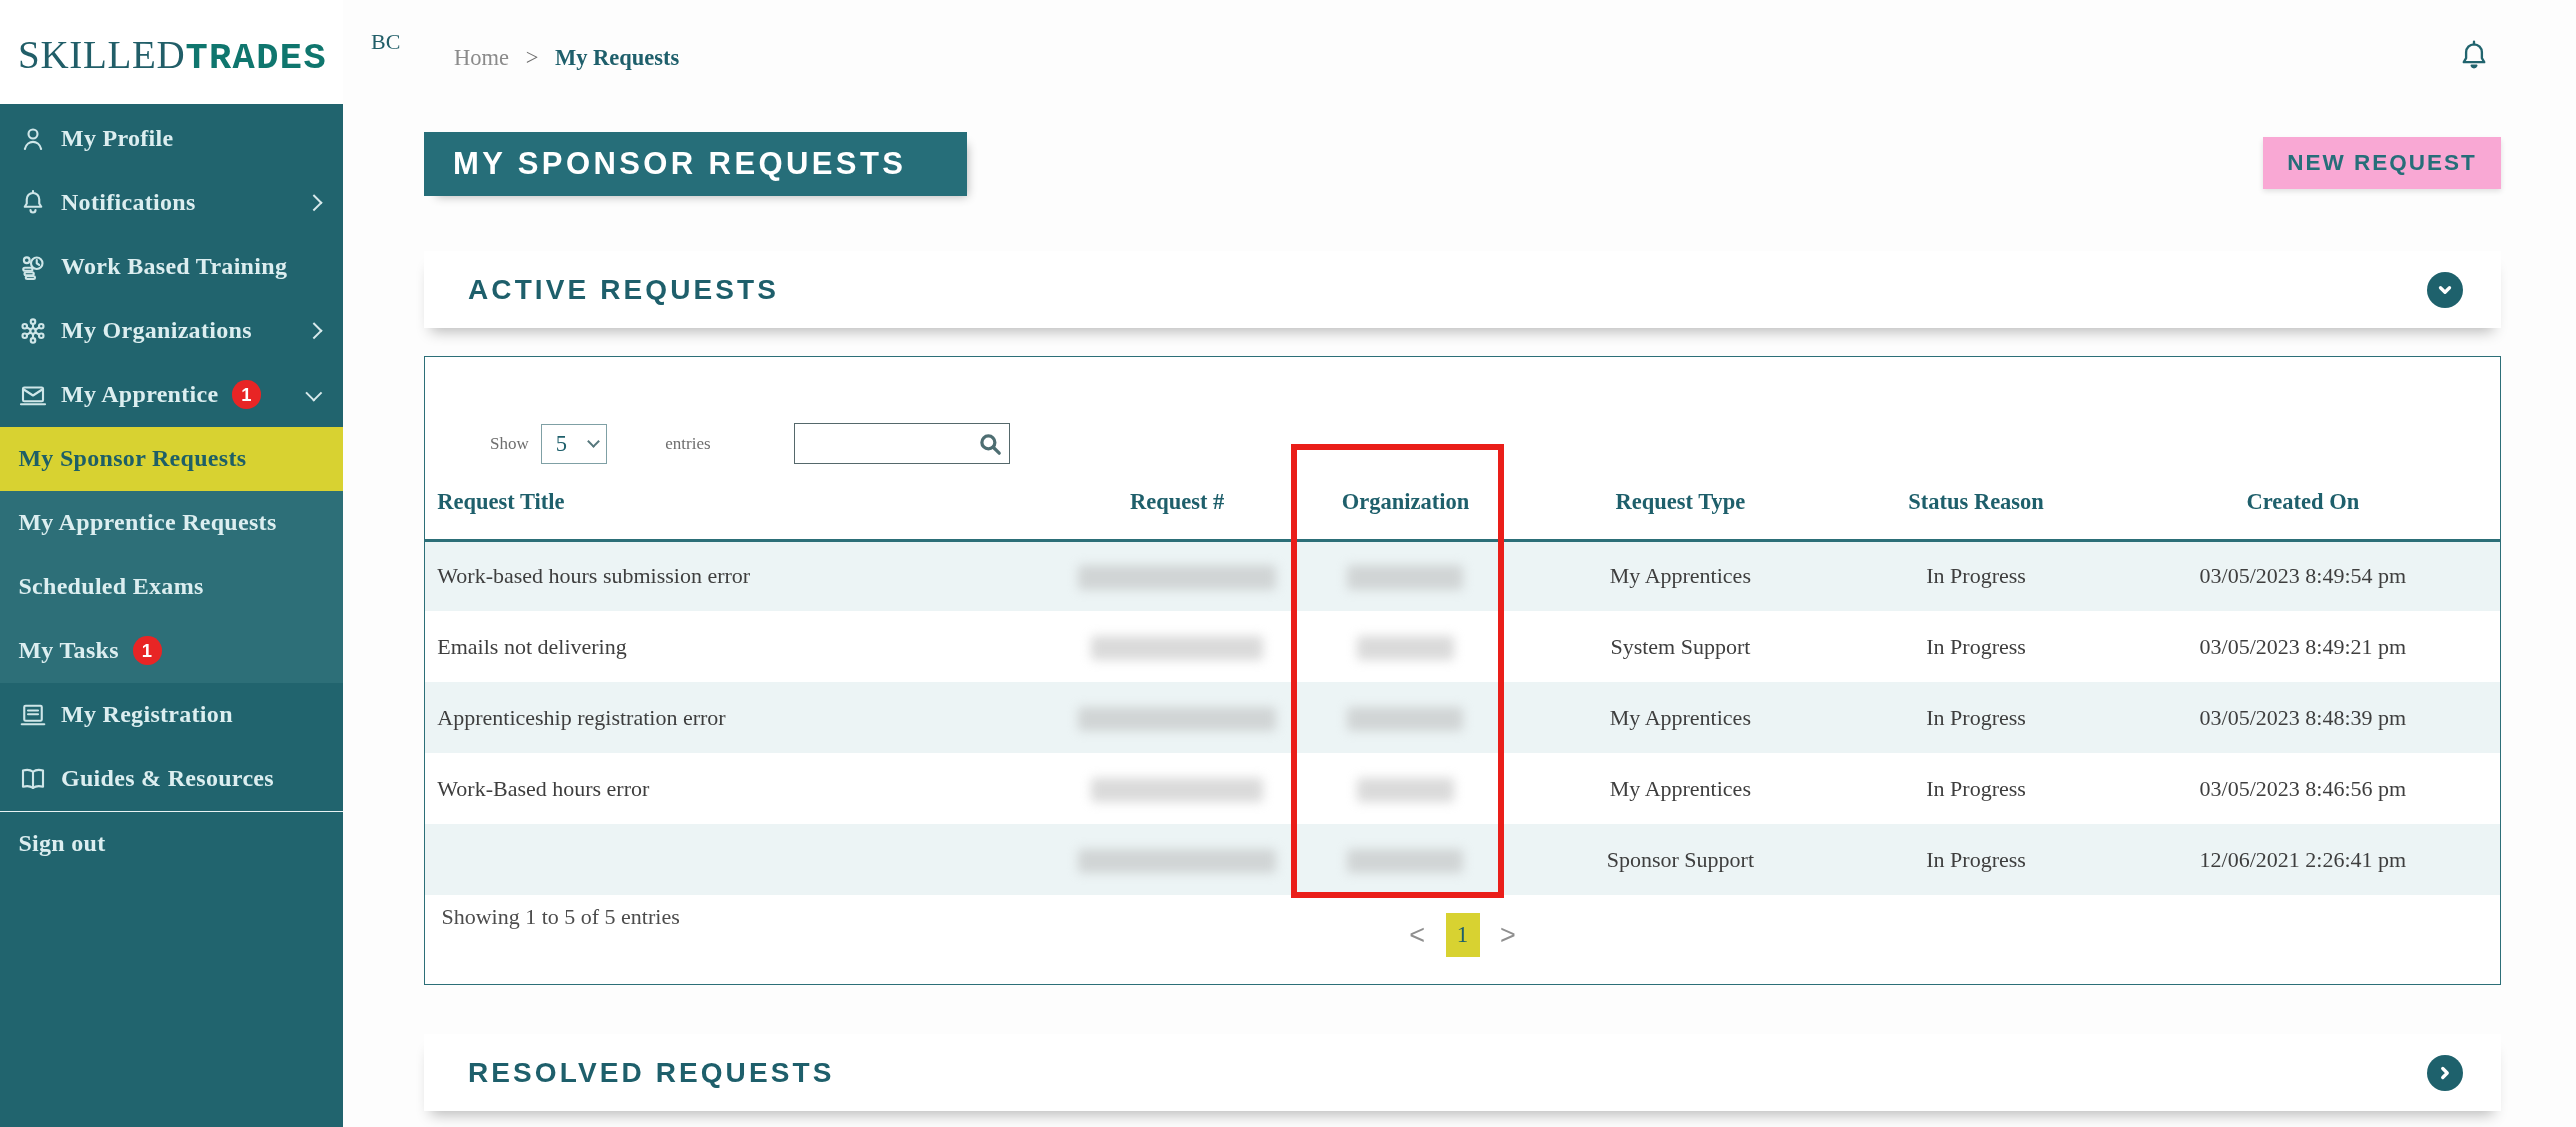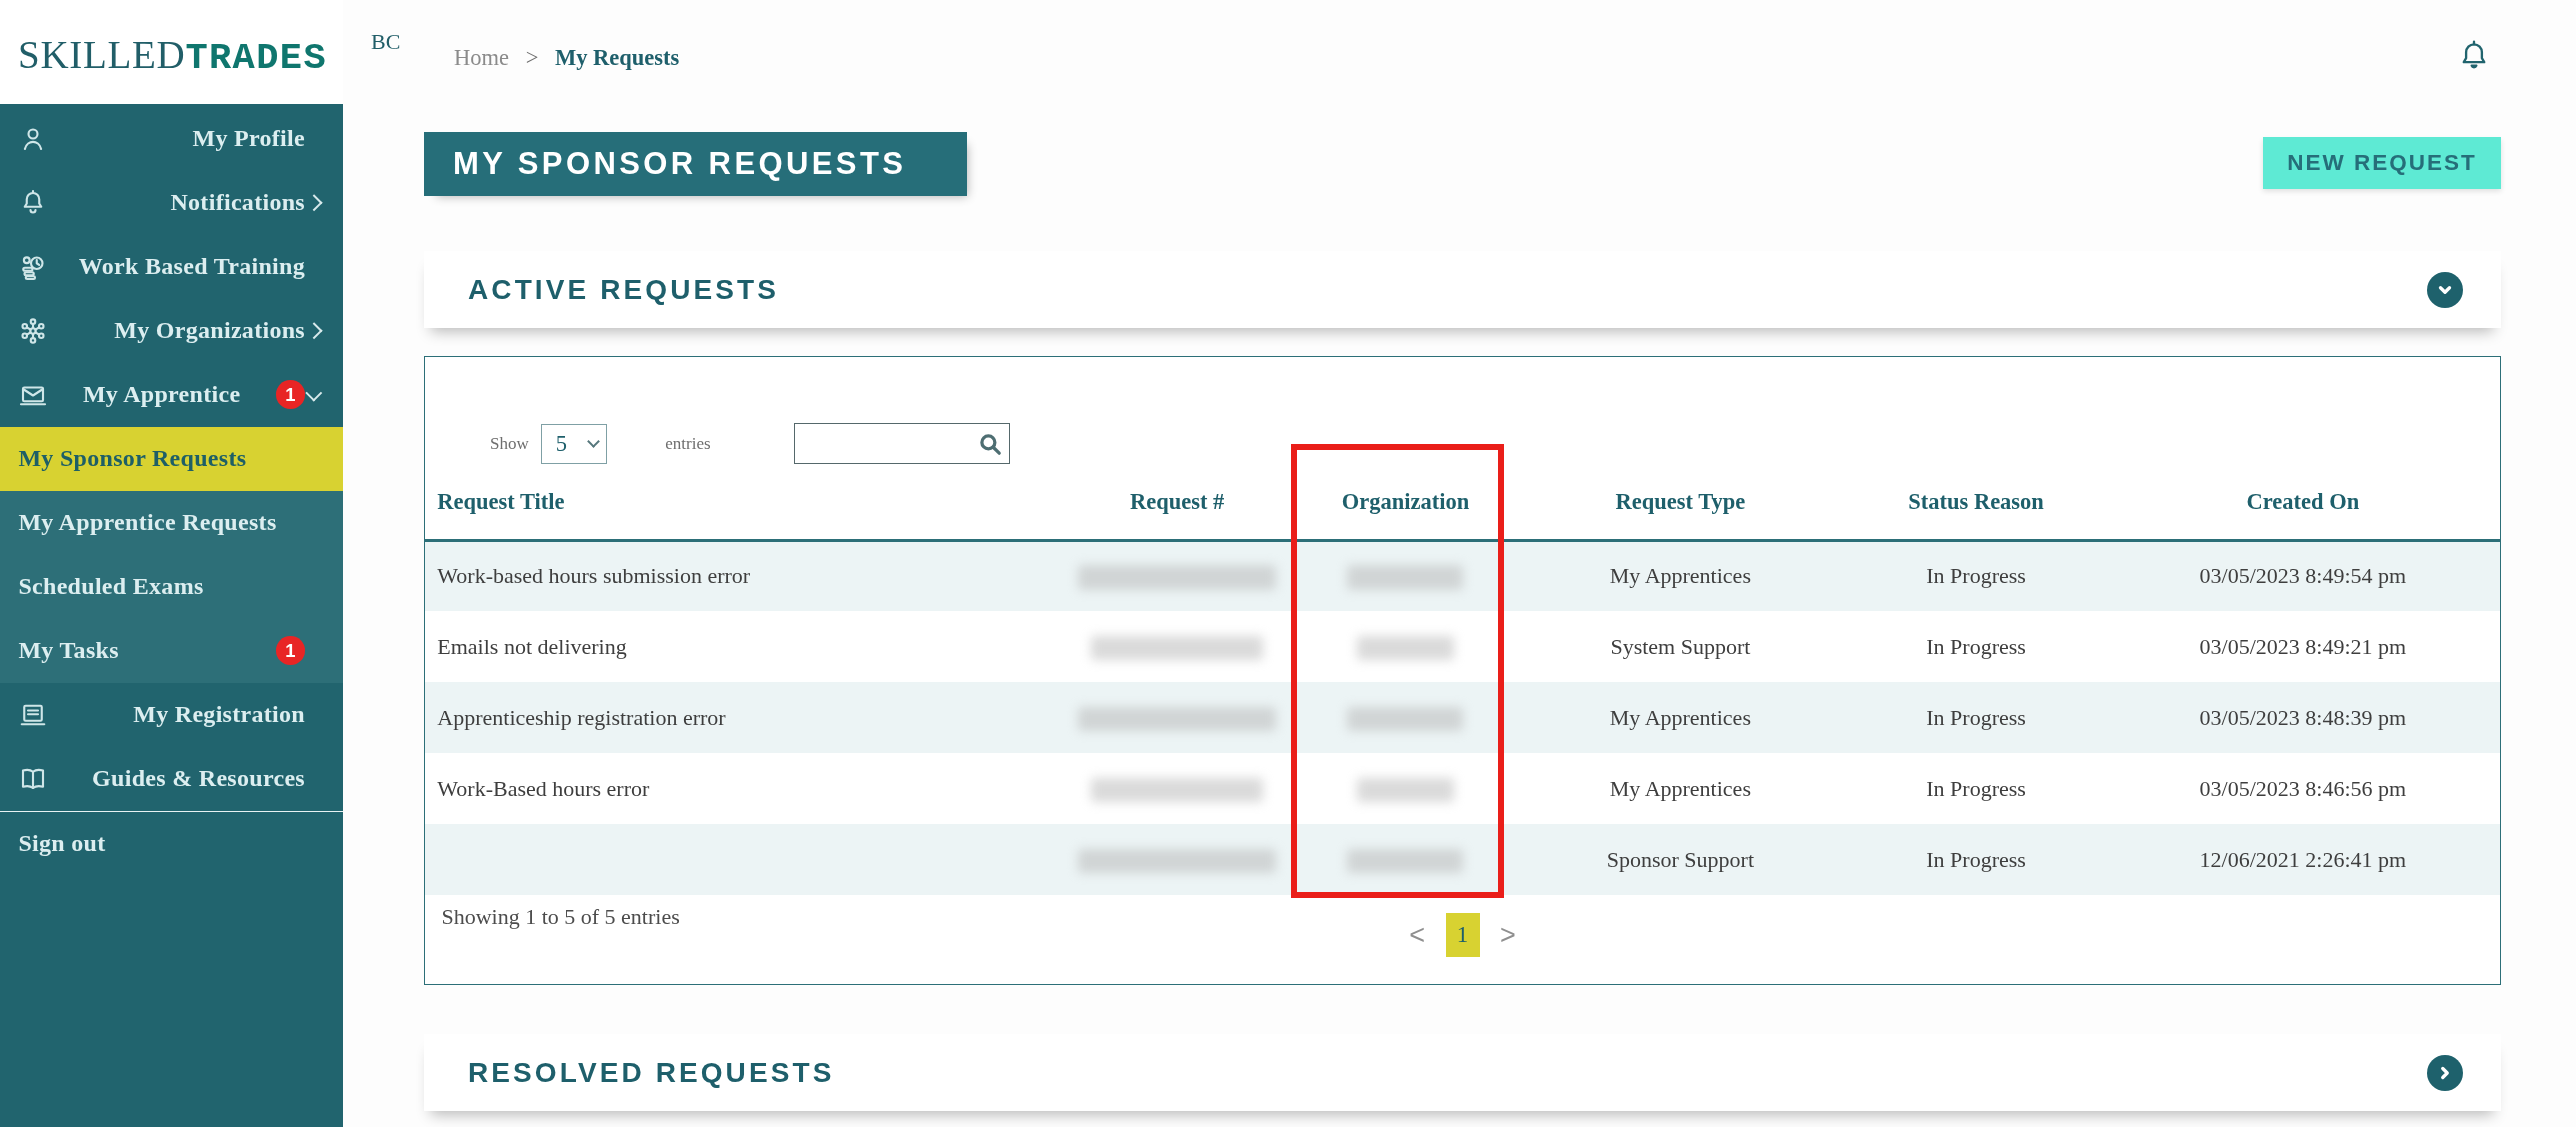--- a/index.html
+++ b/index.html
@@ -8,21 +8,21 @@
          font-family:"Liberation Serif","DejaVu Serif",serif; }
 
   
   .sidebar { position:absolute; left:0; top:0; width:343px; height:1127px; background:#fff; }
   .logo { padding:29px 0 0 18px; white-space:nowrap; cursor:pointer; }
   .logo .l1 { font-family:"Liberation Serif",serif; font-size:39px; color:#215e68; letter-spacing:0.7px; }
   .logo .l2 { font-family:Liberation Mono, monospace; font-weight:800; font-size:37px; color:#0f766e; letter-spacing:1.4px; }
   .logo .l3 { font-family:"Liberation Serif",serif; font-size:22px; color:#215e68; vertical-align:19px;margin-left:44px; }
   .nav { position:absolute; top:104px; left:0; right:0; bottom:0; background:#21646e; padding-top:2.7px; }
   .nav-item { position:relative; height:64px; display:flex; align-items:center; padding:0 38px 0 18.4px;
-              color:#dceef0; font-size:24px; font-weight:600; letter-spacing:0.3px; cursor:pointer;justify-content:space-between; }
+              color:#dceef0; font-size:24px; font-weight:600; letter-spacing:0.3px; cursor:pointer; }
   .nav-item .ni-icon { width:31px; height:31px; margin-right:11.6px; flex:0 0 31px; display:flex; align-items:center; }
   .nav-item svg { width:30px; height:30px; stroke:#cfe6e8; fill:none; stroke-width:1.7; stroke-linecap:round; stroke-linejoin:round; }
   .sub-group { background:#2d6f78; }
   .sub-item { padding-left:18.4px; }
   .nav-item.active { background:#d8d231; color:#1e5f66; font-weight:700; }
   .chev { position:absolute; right:23px; width:11.6px; height:11.6px; border-right:2.7px solid #d8eaec; border-bottom:2.7px solid #d8eaec; }
   .chev.right { transform:rotate(-45deg); }
   .chev.down  { transform:rotate(45deg); top:24.6px; }
   .badge { margin-left:13.7px; min-width:29px; height:29px; border-radius:14.3px; background:#e82525; color:#fff;
            font-family:"Liberation Sans",sans-serif; font-size:18.4px; font-weight:700; display:inline-flex;
@@ -34,21 +34,21 @@
   .breadcrumb { position:absolute; left:111px; top:45px; font-size:22.5px; color:#8b8b8b; }
   .breadcrumb .sep { margin:0 11px; color:#6f6f6f; }
   .breadcrumb .cur { color:#1e5f6b; font-weight:700; cursor:default; }
   .bell { position:absolute; left:2113px; top:37px; width:36px; height:38px; cursor:pointer; }
   .bell svg { width:36px; height:38px; stroke:#21646e; fill:none; stroke-width:1.6; stroke-linecap:round; stroke-linejoin:round; }
 
   .banner { position:absolute; left:81px; top:132px; width:543px; height:64px; background:#266e79;
             box-shadow:6.8px 6.8px 9.6px -5.5px rgba(0,0,0,.30); }
   .banner h1 { font-family:"Liberation Sans",sans-serif; font-size:31px; font-weight:700; color:#fff;
                letter-spacing:3.4px; line-height:64px; padding-left:29px; white-space:nowrap; }
-  .new-request { position:absolute; left:1920px; top:137px; width:238px; height:52px; background:#5eead4; border:none;
+  .new-request { position:absolute; left:1920px; top:137px; width:238px; height:52px; background:#f9a8d4; border:none;
                  font-family:"Liberation Sans",sans-serif; font-size:22.5px; font-weight:700; letter-spacing:2px;
                  color:#266e79; cursor:pointer; box-shadow:0 2.7px 5.5px rgba(0,0,0,.12); }
 
   .bar { position:absolute; left:81px; width:2077px; height:77px; background:#fff;
          box-shadow:0 11px 13.7px -6.8px rgba(0,0,0,.28); cursor:pointer; }
   .bar.active-bar   { top:251px; }
   .bar.resolved-bar { top:1034px; }
   .bar-title { font-family:"Liberation Sans",sans-serif; font-size:28px; font-weight:700; letter-spacing:3.1px;
                color:#1e5f6b; line-height:77px; padding-left:44px; display:inline-block; }
   .circle-btn { position:absolute; right:38px; top:21px; width:36px; height:36px; border-radius:50%;

